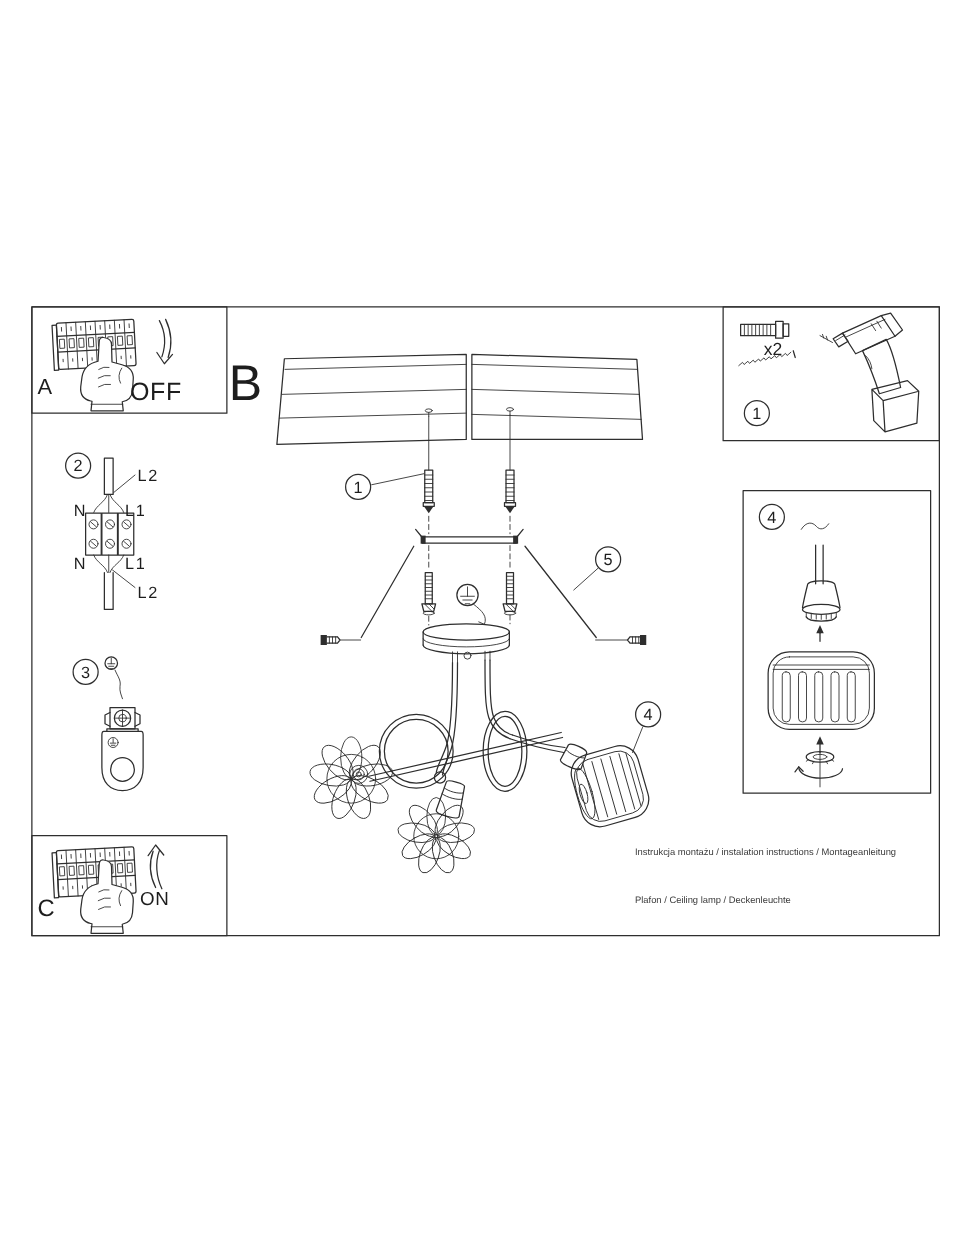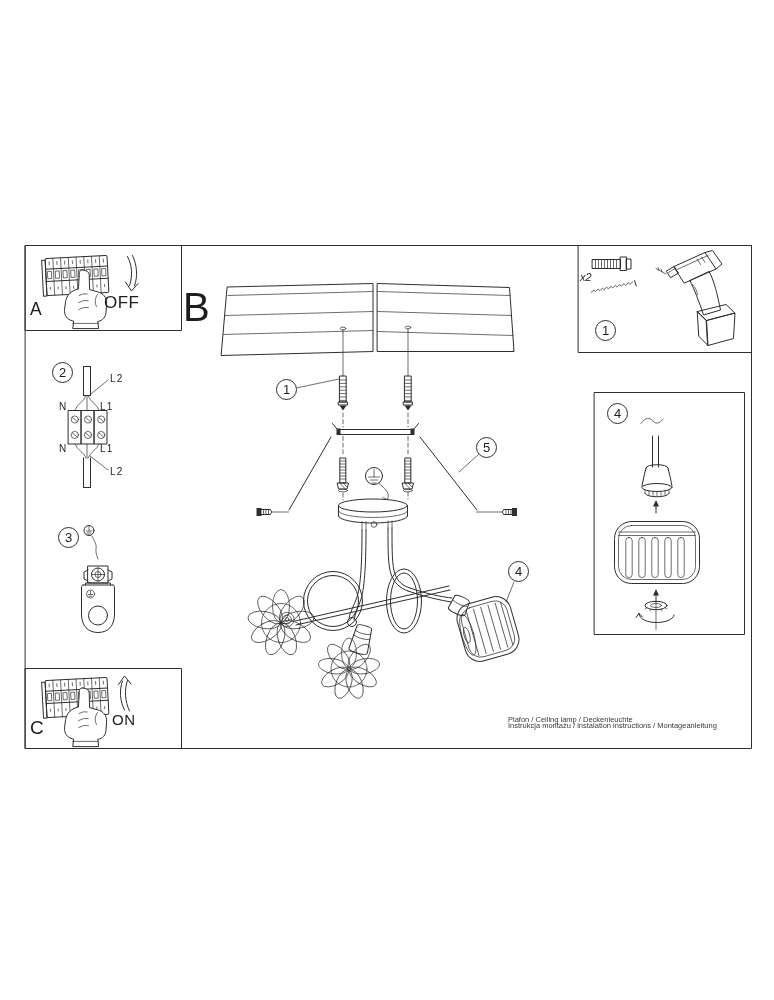--- a/index.html
+++ b/index.html
@@ -11,28 +11,28 @@
   svg.art{position:absolute;left:0;top:0;
     fill:none;stroke:#2e2e2e;stroke-width:1;stroke-linecap:round;stroke-linejoin:round}
   svg.art .fill{fill:#2e2e2e;stroke:none}
   svg.art .thin{stroke-width:.7}
   svg.art .dash{stroke-dasharray:4 2.6}
   svg.art .hand{fill:#ffffff}
   .lbl{position:absolute;line-height:1;white-space:nowrap;color:#1d1d1d}
   .letter-a{left:30px;top:301px;font-size:17.5px}
   .letter-b{left:183px;top:287px;font-size:40px}
   .letter-c{left:30px;top:718px;font-size:19px}
-  .state-off{left:104px;top:294px;font-size:17px;letter-spacing:.5px}
+  .state-off{left:104px;top:304px;font-size:20px;letter-spacing:.5px}
   .state-on{left:112px;top:712px;font-size:15px;letter-spacing:.5px}
-  .qty{left:580px;top:272px;font-size:11px;font-style:italic}
-  .wire{font-size:10px;letter-spacing:1.3px}
+  .qty{left:611px;top:272px;font-size:14px;}
+  .wire{font-size:13px;letter-spacing:1.3px}
   .w-l2t{left:110px;top:374px}.w-nt{left:59px;top:402px}.w-l1t{left:100px;top:402px}
   .w-nb{left:59px;top:444px}.w-l1b{left:100px;top:444px}.w-l2b{left:110px;top:467px}
   .footer{left:508px;font-size:7.5px;color:#3a3a3a}
-  .footer.f1{top:722px}.footer.f2{top:716px}
+  .footer.f1{top:678px}.footer.f2{top:716px}
   .circ{
     position:absolute;width:19px;height:19px;border:1.3px solid #2e2e2e;border-radius:50%;
     background:#fff;display:flex;align-items:center;justify-content:center;
     font-size:13px;z-index:3}
   .c2{left:52px;top:362px}.c3{left:58px;top:527px}
   .c1m{left:276px;top:379px}.c5{left:476px;top:437px}.c4m{left:508px;top:561px}
   .c1k{left:595px;top:320px}.c4b{left:607px;top:403px}
 </style>
 </head>
 <body>

